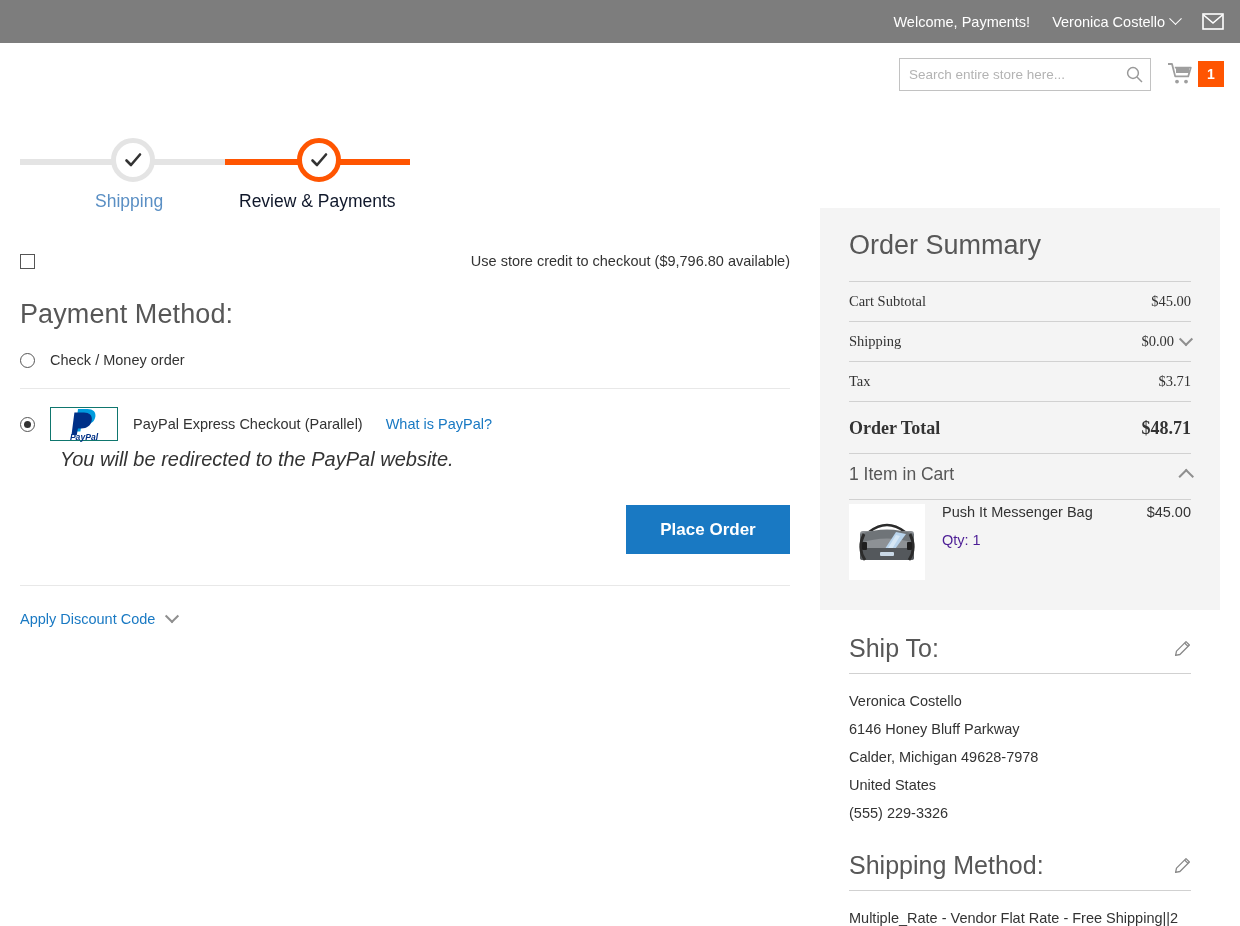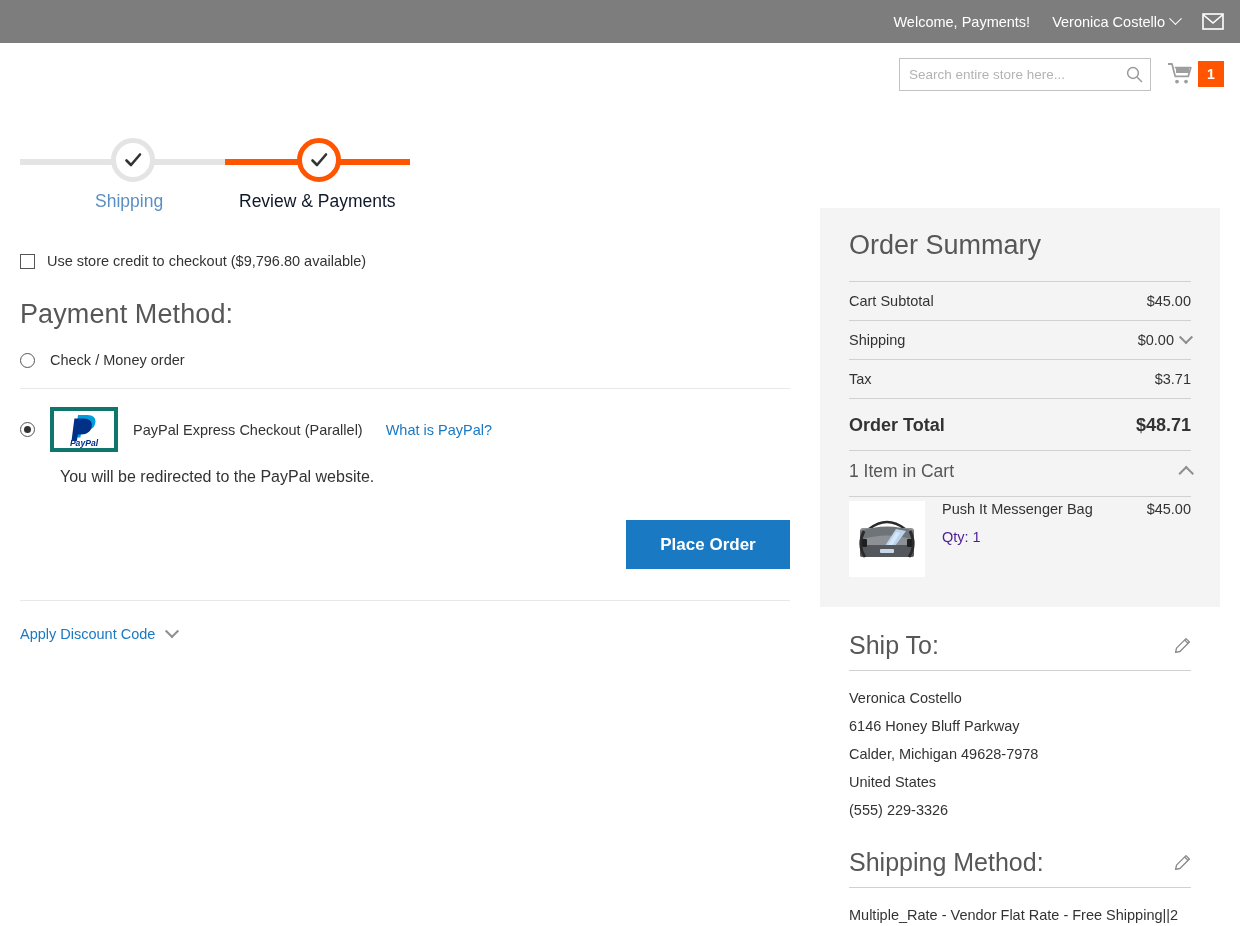--- a/index.html
+++ b/index.html
@@ -96,20 +96,21 @@
     position: absolute; top: 53px; font-size: 17.5px;
     white-space: nowrap;
   }
   .prog-label.done { left: 75px; color: #5a8fc4; cursor: pointer; }
   .prog-label.active { left: 219px; color: #0f172a; }
 
   
   .credit-row {
     display: flex; align-items: center; gap: 12px;
     margin-top: 40px;
+    justify-content: space-between;
   }
   .cbox {
     width: 15px; height: 15px; border: 1.5px solid #555555;
     background: #ffffff; flex: none; cursor: pointer;
   }
   .credit-label { font-size: 14.5px; color: #333333; }
 
   
   .pm-title {
     font-size: 27px; font-weight: 300; color: #575757;
@@ -125,31 +126,31 @@
     border: 1.5px solid #555555; background: #ffffff;
     flex: none; position: relative; cursor: pointer;
   }
   .radio.sel::after {
     content: ""; position: absolute; left: 3px; top: 3px;
     width: 7px; height: 7px; border-radius: 50%; background: #333333;
   }
   .pm-label { font-size: 14.5px; color: #333333; }
   .hr { height: 1px; background: #e8e8e8; width: 770px; }
   .pp-logo-box {
-    width: 68px; height: 45px; border: 4px solid #0f766e;
+    width: 68px; height: 34px; border: 1px solid #0f766e;
     background: #ffffff; display: flex; align-items: center;
     justify-content: center; flex: none;
   }
   .pp-svg { width: 52px; height: 36px; display: block; }
   .whatis {
     color: #1979c3; font-size: 14.5px; margin-left: 8px;
     text-decoration: none; cursor: pointer;
   }
   .redirect-note {
-    font-size: 16px; color: #333333; margin: 12px 0 0 40px;
+    font-size: 20px; color: #333333; margin: 3px 0 0 40px; font-style: italic;
   }
   .place-wrap {
     display: flex; justify-content: flex-end;
     margin: 34px 0 0 0; padding-right: 0px;
   }
   .place-btn {
     background: #1979c3; color: #ffffff;
     border: none; font-family: "Liberation Sans", sans-serif;
     font-size: 17px; font-weight: bold;
     padding: 0 22px; height: 49px; width: 164px;
@@ -173,21 +174,21 @@
   .summary-panel {
     background: #f4f4f4; padding: 22px 29px 30px 29px; width: 400px;
   }
   .sum-title {
     font-size: 27px; font-weight: 300; color: #575757;
     margin: 0 0 20px 0;
   }
   .sum-row {
     display: flex; justify-content: space-between; align-items: center;
     font-size: 14.5px; color: #333333;
-    padding: 11px 0; border-top: 1px solid #d1d1d1;
+    padding: 11px 0; border-top: 1px solid #d1d1d1; font-family: Liberation Serif, serif;
   }
   .sum-row .val { white-space: nowrap; }
   .sum-row.total {
     font-size: 18px; font-weight: bold; color: #333333;
     padding: 16px 0 14px 0;
   }
   .ship-val { display: flex; align-items: center; gap: 7px; cursor: pointer; }
   .items-head {
     display: flex; justify-content: space-between; align-items: center;
     font-size: 17.5px; color: #575757; font-weight: 300;

